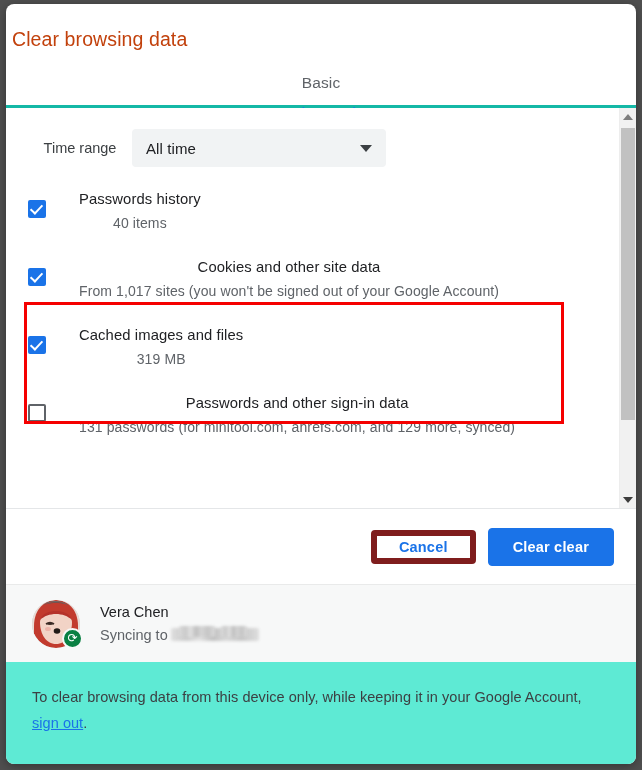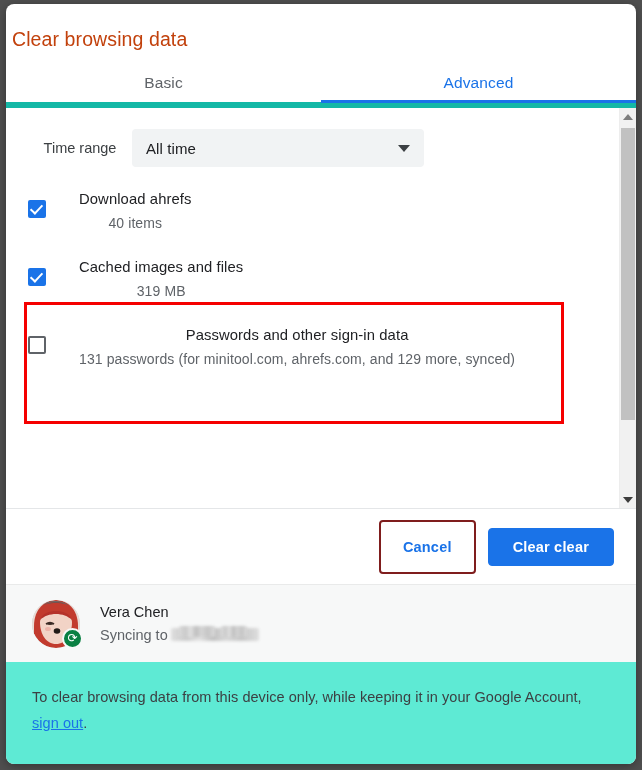--- a/index.html
+++ b/index.html
@@ -36,21 +36,22 @@
     letter-spacing: .1px;
     line-height: 26px;
     height: 58px;
   }
 
   
   .tabs {
     display: flex;
     height: 46px;
     position: relative;
-    border-bottom: 6px solid #14b8a6;
+    border-bottom: 3px solid #14b8a6;
+    flex-direction: column;
   }
   .tab {
     flex: 1 1 50%;
     display: flex;
     align-items: flex-start;
     justify-content: center;
     font-size: 15.5px;
     letter-spacing: .15px;
     padding-top: 12px;
     cursor: pointer;
@@ -86,21 +87,21 @@
     align-items: center;
     padding: 18px 0 0 22px;
     height: 62px;
   }
   .timerange-label {
     font-size: 14.5px;
     color: #3c4043;
     width: 104px;
   }
   .select {
-    width: 292px;
+    width: 254px;
     height: 38px;
     background: #f1f3f4;
     border-radius: 4px;
     display: flex;
     align-items: center;
     padding: 0 14px;
     position: relative;
     cursor: pointer;
   }
   .select .value {
@@ -225,24 +226,24 @@
     font-size: 14.5px;
     font-weight: 600;
     border-radius: 4px;
     cursor: pointer;
     letter-spacing: .2px;
     display: flex;
     align-items: center;
     justify-content: center;
   }
   .btn-secondary {
-    height: 54px;
+    height: 34px;
     padding: 0 22px;
     background: #fff;
-    border: 2px solid #7f1d1d;
+    border: 6px solid #7f1d1d;
     color: #1a73e8;
   }
   .btn-primary {
     height: 38px;
     padding: 0 24px;
     background: #1a73e8;
     border: 1px solid #1a73e8;
     color: #fff;
   }
 
@@ -351,25 +352,32 @@
           <span class="caret"></span>
         </div>
       </div>
 
       <div class="list">
 
 
         <div class="row">
           <span class="cb checked"></span>
           <span class="row-text">
-            <span class="row-title">Download ahrefs</span>
+            <span class="row-title">Passwords history</span>
             <span class="row-sub" style="display:block">40 items</span>
           </span>
         </div>
 
+        <div class="row">
+          <span class="cb checked"></span>
+          <span class="row-text">
+            <span class="row-title">Cookies and other site data</span>
+            <span class="row-sub" style="display:block">From 1,017 sites (you won't be signed out of your Google Account)</span>
+          </span>
+        </div>
 
         <div class="row">
           <span class="cb checked"></span>
           <span class="row-text">
             <span class="row-title">Cached images and files</span>
             <span class="row-sub" style="display:block">319 MB</span>
           </span>
         </div>
 
         <div class="row">

